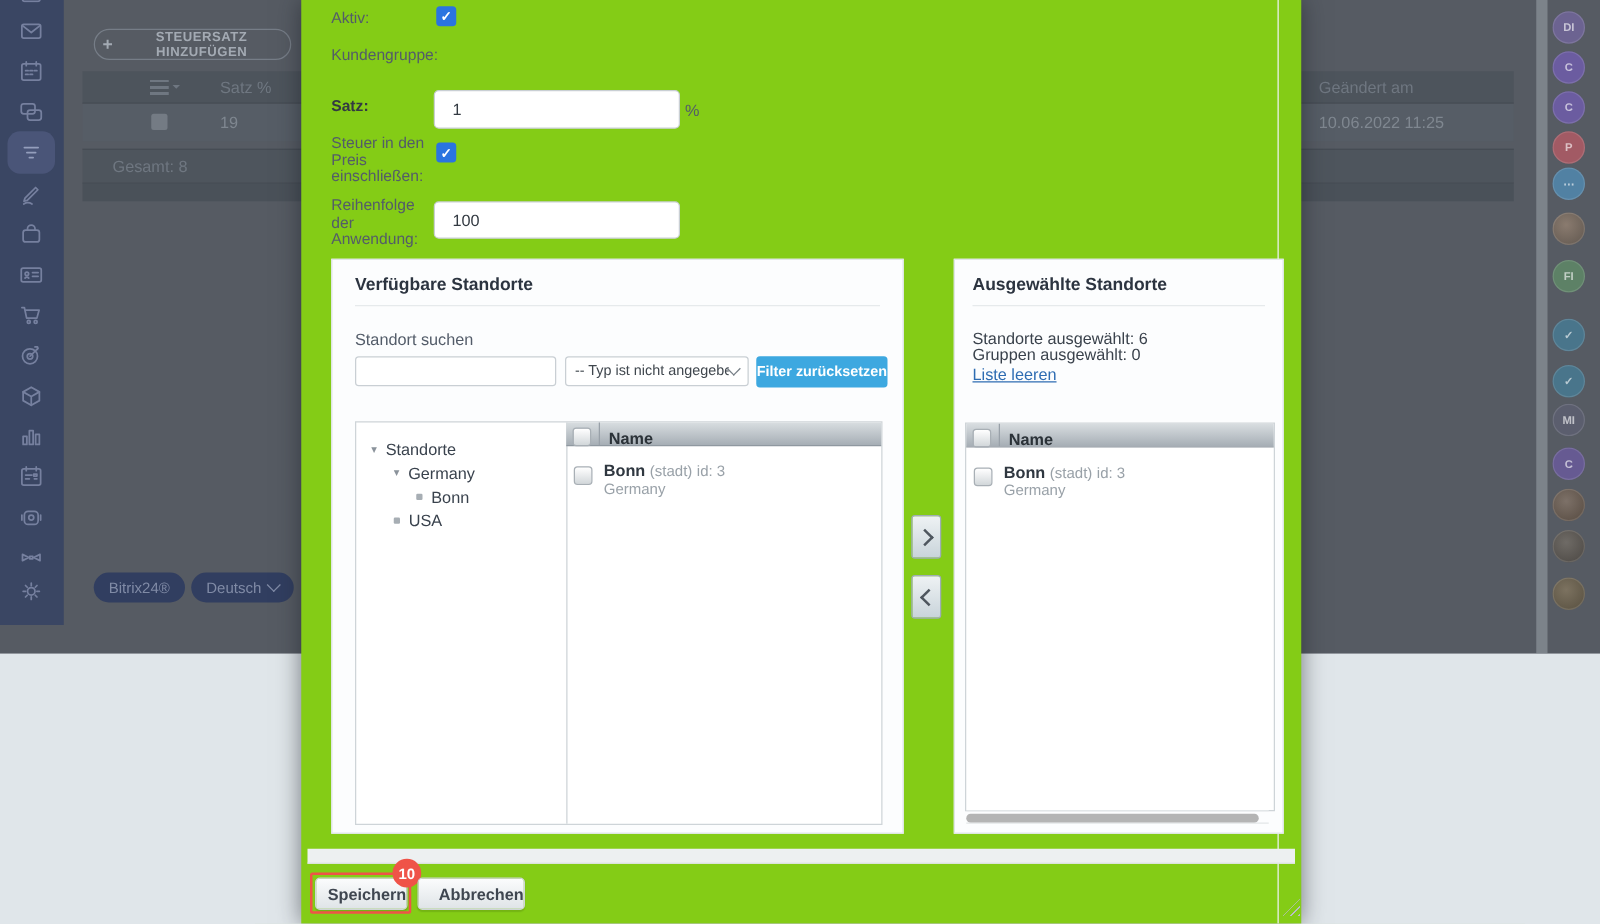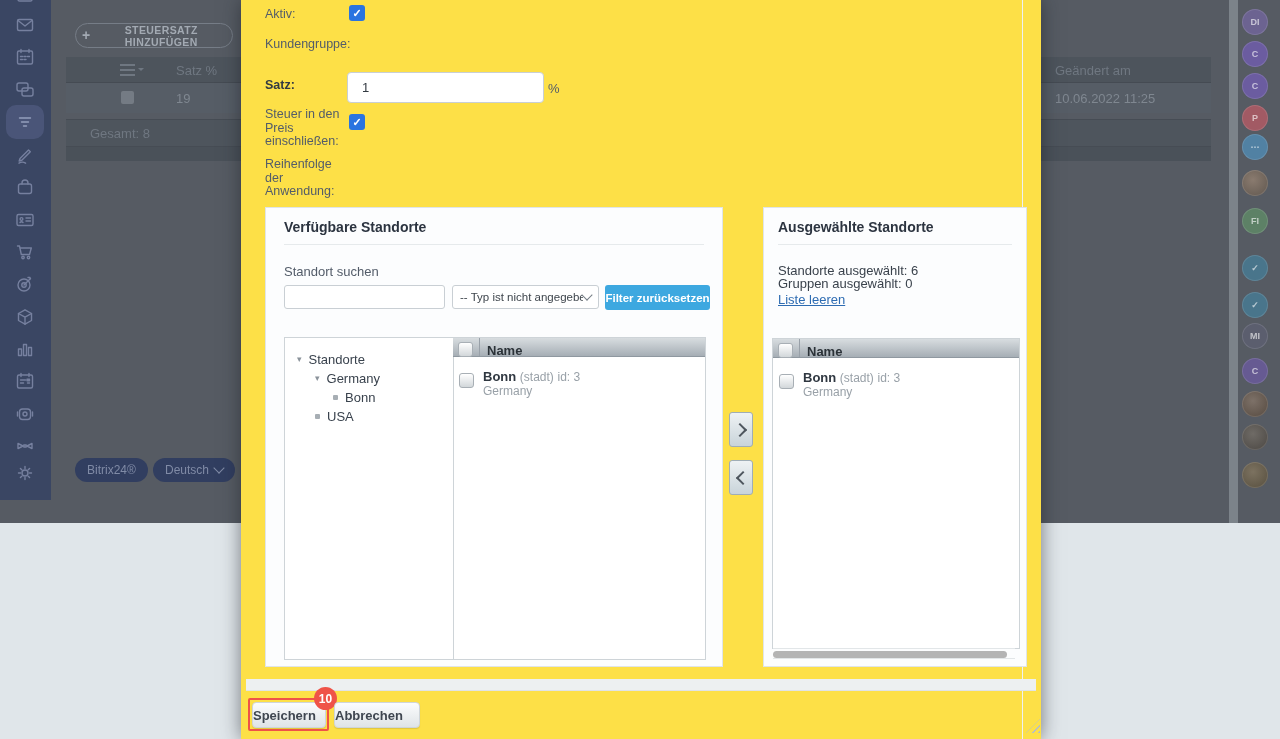--- a/index.html
+++ b/index.html
@@ -35,21 +35,21 @@
   .pill{position:absolute;height:24px;border-radius:12px;background:#313e60;color:#808ba6;font-size:12px;
         display:flex;align-items:center;justify-content:center;gap:6px;padding:0 12px;box-sizing:border-box;}
   .pill .chev{border-color:#808ba6;}
 
   .rail-item{position:absolute;left:1242px;width:26px;height:26px;border-radius:50%;
              display:flex;align-items:center;justify-content:center;
              font-size:9px;font-weight:bold;color:rgba(255,255,255,.62);
              box-shadow:inset 0 0 0 1px rgba(255,255,255,.12);}
 
   
-  .modal{left:241px;top:0;width:800px;height:739px;background:#fde047;
+  .modal{left:241px;top:0;width:800px;height:739px;background:#84cc16;
          box-shadow:0 0 18px rgba(25,30,36,.55);}
   .modal-scroll-line{position:absolute;left:781px;top:0;bottom:0;width:1px;background:#eef1f3;}
 
   .flabel{position:absolute;left:24px;width:86px;font-size:12.5px;line-height:13.5px;color:#535c69;}
   .flabel.bold{font-weight:bold;color:#333a42;}
   .bluecheck{position:absolute;left:108px;width:16px;height:16px;background:#2a74e0;border-radius:3px;
              color:#fff;font-size:11px;font-weight:bold;display:flex;align-items:center;justify-content:center;}
   .fieldbox{position:absolute;left:106px;width:197px;background:#fff;border:1px solid #c9cfd4;border-radius:4px;
             font-size:13px;color:#333a42;display:flex;align-items:center;padding:0 14px;box-sizing:border-box;}
   .fieldbox .grow{flex:1;}
@@ -87,21 +87,21 @@
   .tchev{width:8px;height:8px;border-top:2px solid #4e565e;border-right:2px solid #4e565e;}
   .tchev.right{transform:rotate(45deg);margin-left:-3px;}
   .tchev.left{transform:rotate(-135deg);margin-right:-3px;}
 
   .hscroll-track{position:absolute;border-top:1px solid #e2e6e8;border-bottom:1px solid #e2e6e8;box-sizing:border-box;}
   .hscroll-thumb{position:absolute;top:2px;height:7px;background:#b4b4b4;border-radius:4px;}
 
   .bottom-band{position:absolute;left:5px;top:679px;width:790px;height:12px;background:#edf0f1;border-bottom:1px solid #e0e3e5;box-sizing:border-box;}
   .btn{position:absolute;height:26px;border:1px solid #cfd5d9;border-radius:4px;
        background:linear-gradient(#fbfcfd,#dfe4e7);font-size:13px;font-weight:bold;color:#3f4650;
-       display:flex;align-items:center;justify-content:flex-start;box-shadow:0 1px 1px rgba(0,0,0,.12);box-sizing:border-box;}
+       display:flex;align-items:center;justify-content:flex-end;box-shadow:0 1px 1px rgba(0,0,0,.12);box-sizing:border-box;}
   .annotation{position:absolute;left:7px;top:698px;width:81px;height:33px;border:2px solid #ef5348;border-radius:2px;box-sizing:border-box;}
   .badge{position:absolute;left:73px;top:687px;width:23px;height:23px;border-radius:50%;background:#ef5348;
          color:#fff;font-size:12px;font-weight:bold;display:flex;align-items:center;justify-content:center;}
   .resize{position:absolute;left:785px;top:719px;width:14px;height:14px;
           background:repeating-linear-gradient(135deg,#b9bfc4 0 1.5px,transparent 1.5px 4.5px);
           clip-path:polygon(100% 0,100% 100%,0 100%);}
 </style>
 </head>
 <body>
 
@@ -239,20 +239,23 @@
     <div class="flabel bold" style="top:79px">Satz:</div>
     <div class="fieldbox" style="top:72px;height:31px">
       <span>1</span>
     </div>
     <div class="suffix" style="top:81px">%</div>
 
     <div class="flabel" style="top:108px;width:78px">Steuer in den Preis einschließen:</div>
     <div class="bluecheck" style="top:114px">✓</div>
 
     <div class="flabel" style="top:158px">Reihenfolge der Anwendung:</div>
+    <div class="fieldbox" style="top:161px;height:30px">
+      <span>100</span>
+    </div>
 
     <div class="panel" style="left:24px;top:207px;width:458px;height:460px">
       <div class="ptitle" style="left:18px;top:11px">Verfügbare Standorte</div>
       <div class="phr" style="left:18px;right:18px;top:36px"></div>
       <div class="plabel" style="left:18px;top:56px">Standort suchen</div>
       <div class="minibox" style="left:18px;top:77px;width:161px;height:24px">
         <span></span>
       </div>
       <div class="minibox" style="left:186px;top:77px;width:147px;height:24px">
         <span style="flex:1;overflow:hidden">-- Typ ist nicht angegeben.</span>

